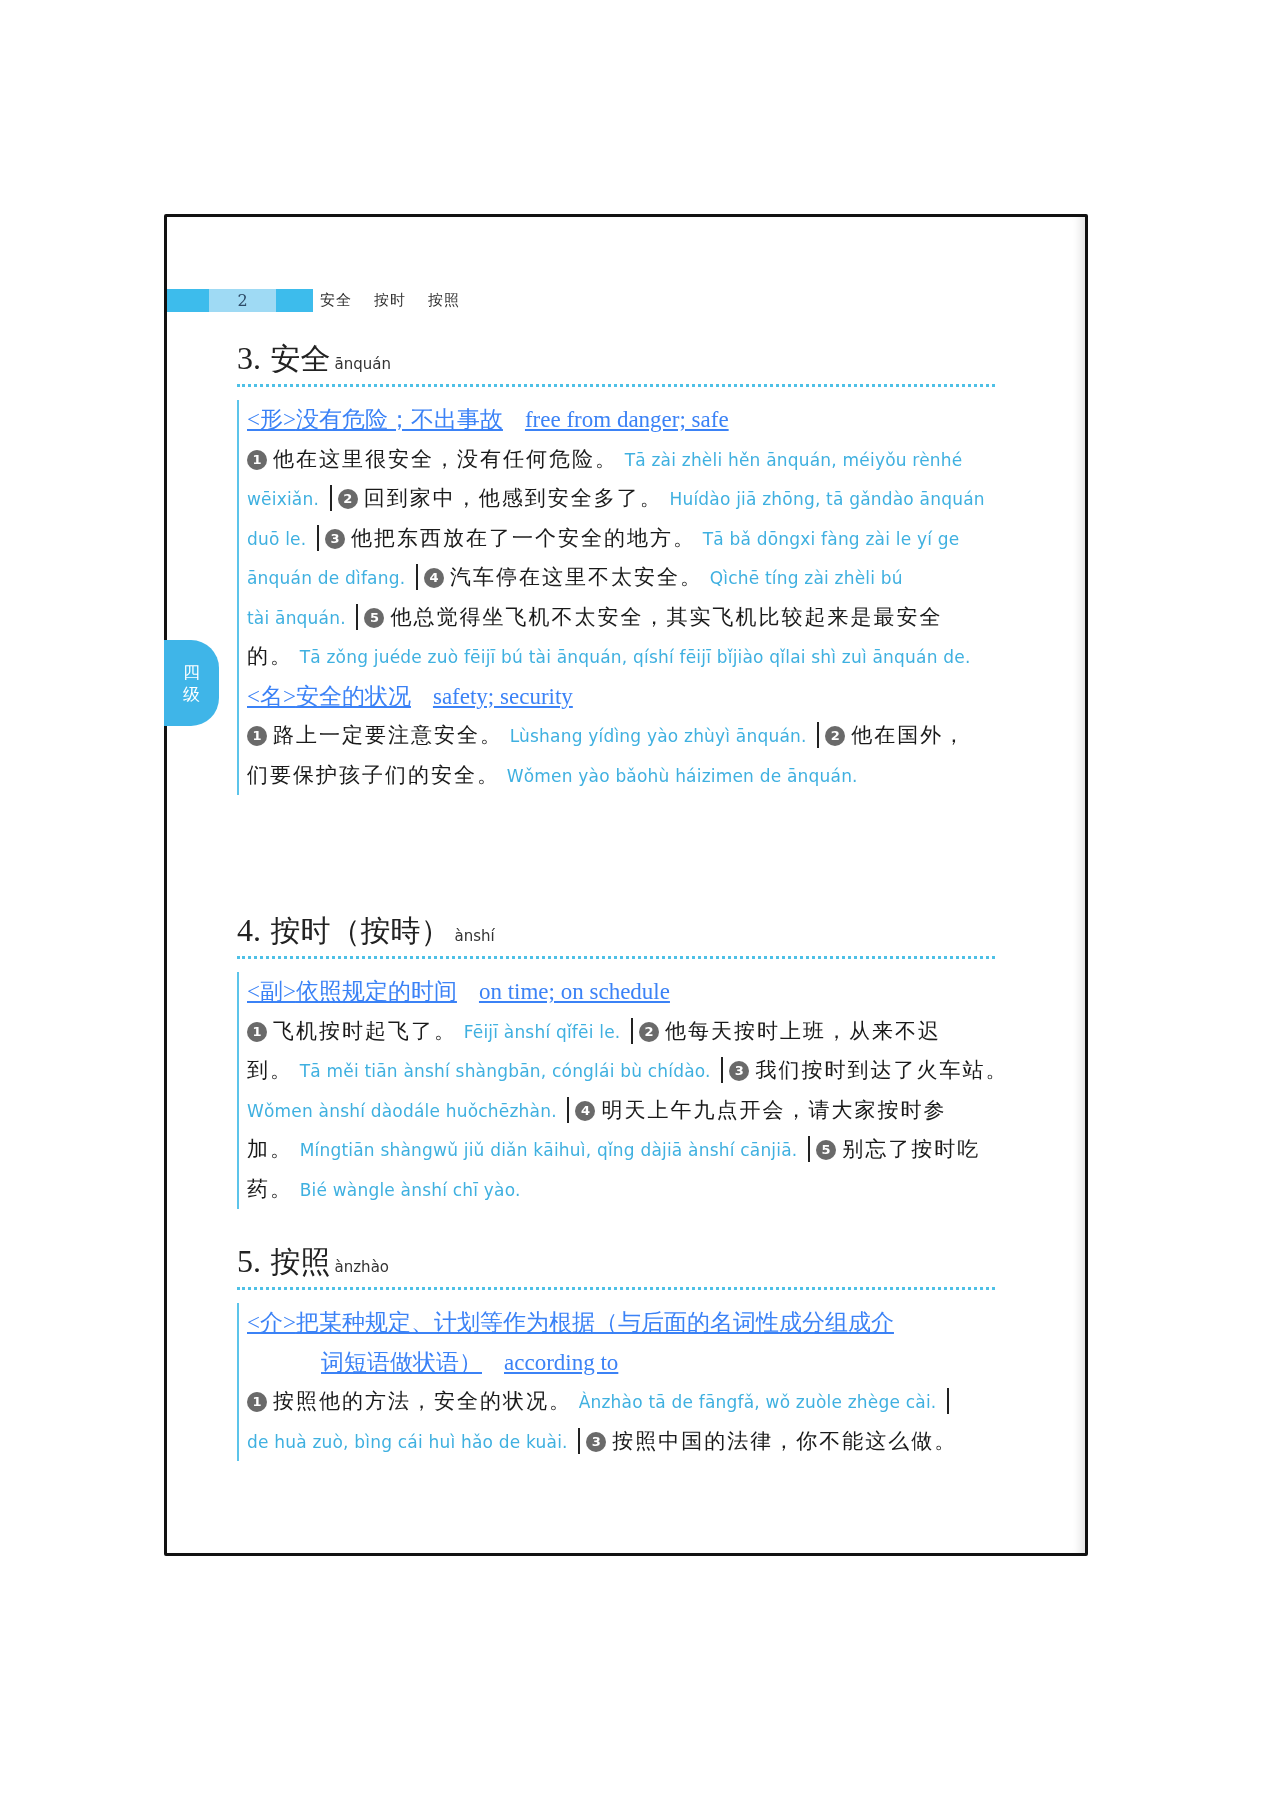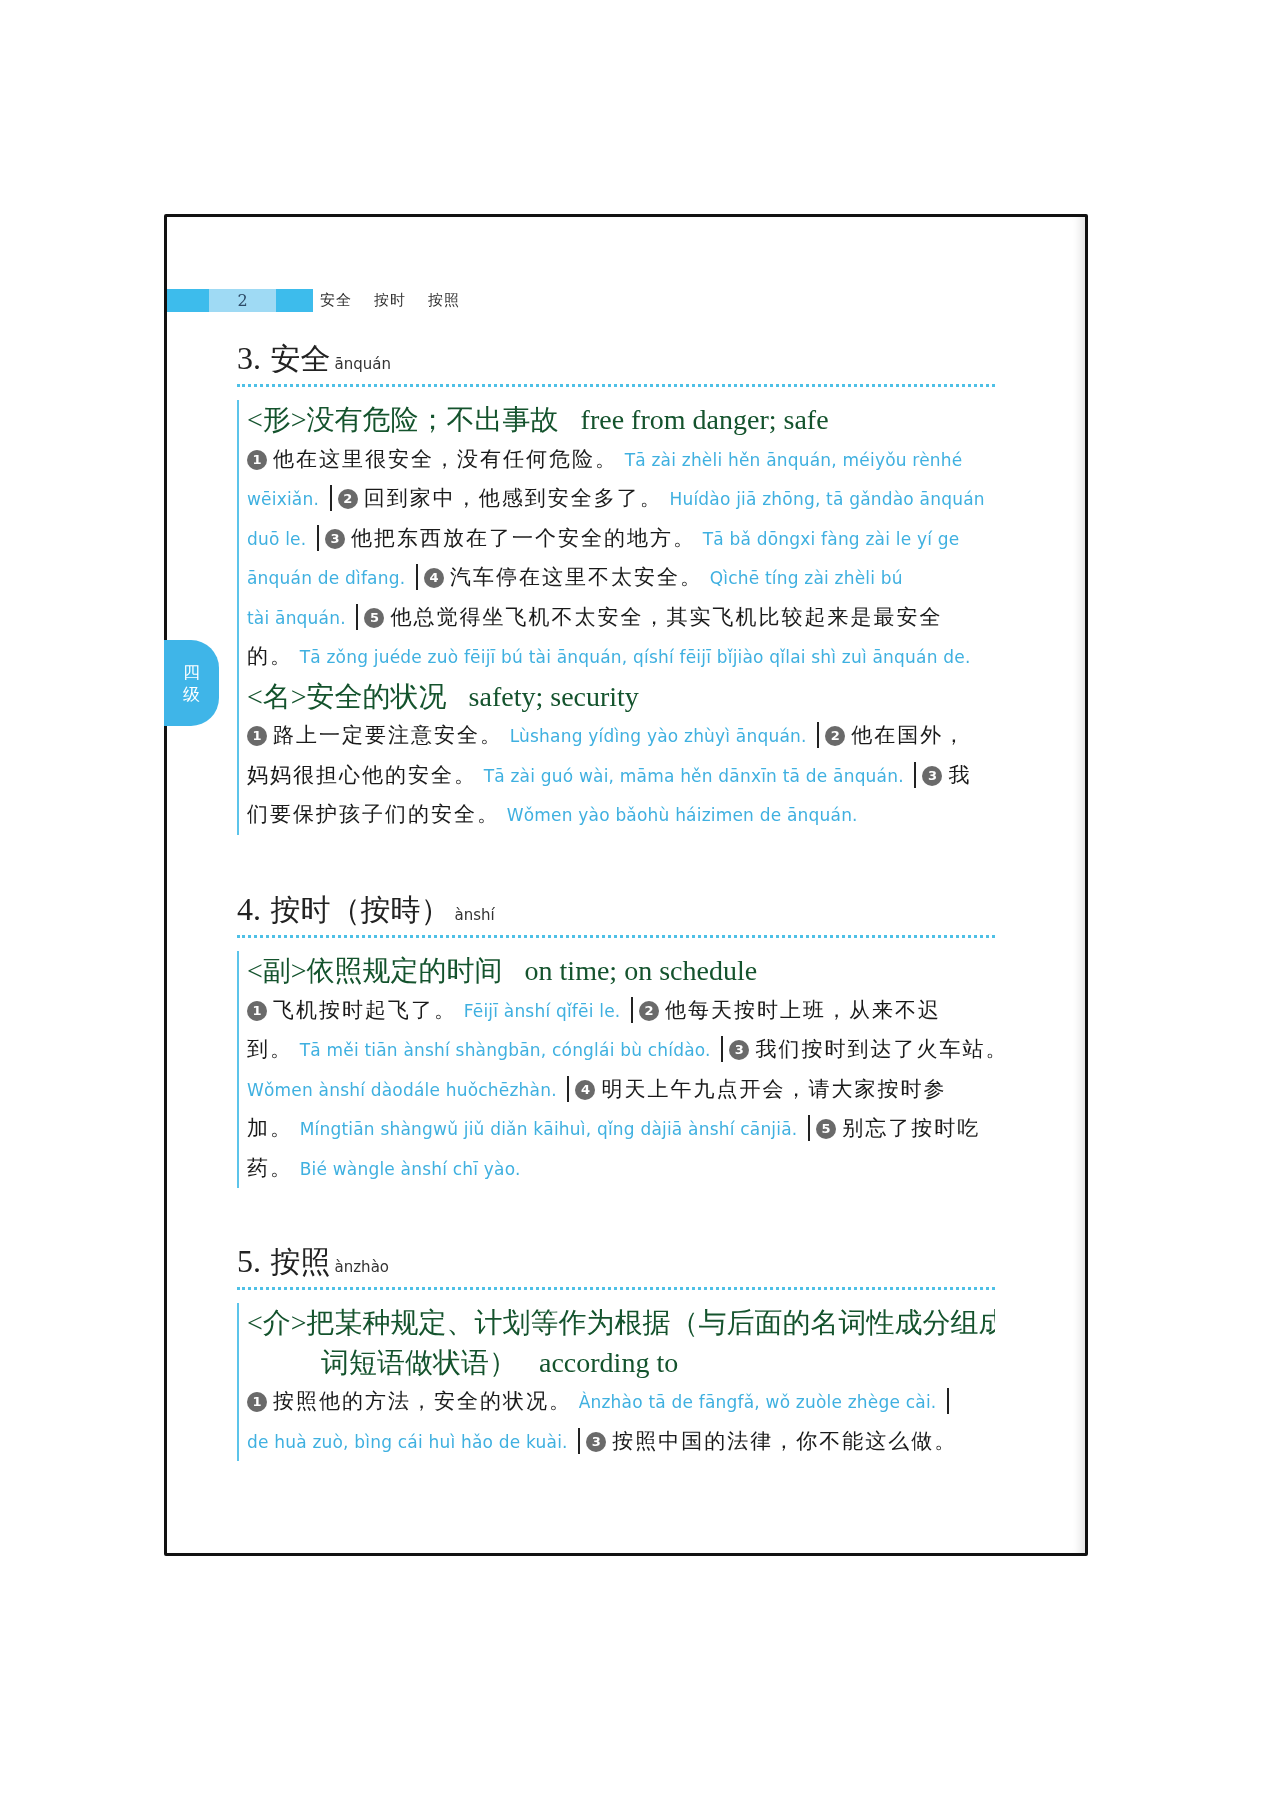--- a/index.html
+++ b/index.html
@@ -24,21 +24,21 @@
     display: flex; flex-direction: column; align-items: center; justify-content: center;
   }
 
   .entry { position: absolute; left: 70px; width: 758px; }
   .entry-title { font-size: 30px; color: #222; height: 40px; line-height: 40px; white-space: nowrap; }
   .entry-title .num { font-family: "Liberation Serif", serif; font-size: 32px; }
   .entry-title .py { font-family: "DejaVu Sans", sans-serif; font-size: 15px; color: #333; margin-left: 4px; }
   .dash { height: 0; border-top: 3px dotted #4ec0e6; margin-top: 6px; width: 758px; }
   .body-block { position: relative; margin-top: 13px; padding-left: 8px; border-left: 2px solid #5cc4ea; }
   .line { height: 39.5px; line-height: 39.5px; font-size: 21px; white-space: nowrap; overflow: hidden; text-align: justify; }
-  .def { font-family: "Liberation Serif", serif; font-size: 28px; color: #14532d; }
+  .def { font-family: "Liberation Serif", serif; font-size: 23px; color: #3b82f6; text-decoration: underline; }
   .def .en { margin-left: 22px; }
   .def.indent { padding-left: 74px; }
   .zh { color: #1a1a1a; letter-spacing: 2px; }
   .py-ex { font-family: "DejaVu Sans", sans-serif; font-size: 17px; color: #3fb0e0; letter-spacing: 0.2px; }
   .circ {
     display: inline-block; width: 20px; height: 20px; border-radius: 50%; background: #6a6a6a; color: #fff;
     font-family: "DejaVu Sans", sans-serif; font-size: 13px; font-weight: bold; line-height: 20px; text-align: center;
     vertical-align: 2px; margin-right: 6px;
   }
   .bar { display: inline-block; width: 2px; height: 26px; background: #222; vertical-align: -6px; margin: 0 6px 0 4px; }
@@ -69,25 +69,24 @@
       <div class="body-block">
         <div class="line def"><span>&lt;形&gt;</span><span>没有危险；不出事故</span><span class="en">free from danger; safe</span></div>
         <div class="line"><span class="circ">1</span><span class="zh">他在这里很安全，没有任何危险。</span> <span class="py-ex">Tā zài zhèli hěn ānquán, méiyǒu rènhé</span> </div>
         <div class="line"><span class="py-ex">wēixiǎn.</span> <span class="bar"></span><span class="circ">2</span><span class="zh">回到家中，他感到安全多了。</span> <span class="py-ex">Huídào jiā zhōng, tā gǎndào ānquán</span> </div>
         <div class="line"><span class="py-ex">duō le.</span> <span class="bar"></span><span class="circ">3</span><span class="zh">他把东西放在了一个安全的地方。</span> <span class="py-ex">Tā bǎ dōngxi fàng zài le yí ge</span> </div>
         <div class="line"><span class="py-ex">ānquán de dìfang.</span> <span class="bar"></span><span class="circ">4</span><span class="zh">汽车停在这里不太安全。</span> <span class="py-ex">Qìchē tíng zài zhèli bú</span> </div>
         <div class="line"><span class="py-ex">tài ānquán.</span> <span class="bar"></span><span class="circ">5</span><span class="zh">他总觉得坐飞机不太安全，其实飞机比较起来是最安全</span> </div>
         <div class="line"><span class="zh">的。</span> <span class="py-ex">Tā zǒng juéde zuò fēijī bú tài ānquán, qíshí fēijī bǐjiào qǐlai shì zuì ānquán de.</span> </div>
         <div class="line def"><span>&lt;名&gt;</span><span>安全的状况</span><span class="en">safety; security</span></div>
         <div class="line"><span class="circ">1</span><span class="zh">路上一定要注意安全。</span> <span class="py-ex">Lùshang yídìng yào zhùyì ānquán.</span> <span class="bar"></span><span class="circ">2</span><span class="zh">他在国外，</span> </div>
-        <div class="line"><span class="zh">妈妈很担心他的安全。</span> <span class="py-ex">Tā zài guó wài, māma hěn dānxīn tā de ānquán.</span> <span class="bar"></span><span class="circ">3</span><span class="zh">我</span> </div>
         <div class="line"><span class="zh">们要保护孩子们的安全。</span> <span class="py-ex">Wǒmen yào bǎohù háizimen de ānquán.</span> </div>
       </div>
     </div>
-  <div class="entry" id="entry1" style="top:672px">
+  <div class="entry" id="entry1" style="top:693px">
       <div class="entry-title"><span class="num">4.</span> <span class="hz">按时（按時）</span><span class="py">ànshí</span></div>
       <div class="dash"></div>
       <div class="body-block">
         <div class="line def"><span>&lt;副&gt;</span><span>依照规定的时间</span><span class="en">on time; on schedule</span></div>
         <div class="line"><span class="circ">1</span><span class="zh">飞机按时起飞了。</span> <span class="py-ex">Fēijī ànshí qǐfēi le.</span> <span class="bar"></span><span class="circ">2</span><span class="zh">他每天按时上班，从来不迟</span> </div>
         <div class="line"><span class="zh">到。</span> <span class="py-ex">Tā měi tiān ànshí shàngbān, cónglái bù chídào.</span> <span class="bar"></span><span class="circ">3</span><span class="zh">我们按时到达了火车站。</span> </div>
         <div class="line"><span class="py-ex">Wǒmen ànshí dàodále huǒchēzhàn.</span> <span class="bar"></span><span class="circ">4</span><span class="zh">明天上午九点开会，请大家按时参</span> </div>
         <div class="line"><span class="zh">加。</span> <span class="py-ex">Míngtiān shàngwǔ jiǔ diǎn kāihuì, qǐng dàjiā ànshí cānjiā.</span> <span class="bar"></span><span class="circ">5</span><span class="zh">别忘了按时吃</span> </div>
         <div class="line"><span class="zh">药。</span> <span class="py-ex">Bié wàngle ànshí chī yào.</span> </div>
       </div>

